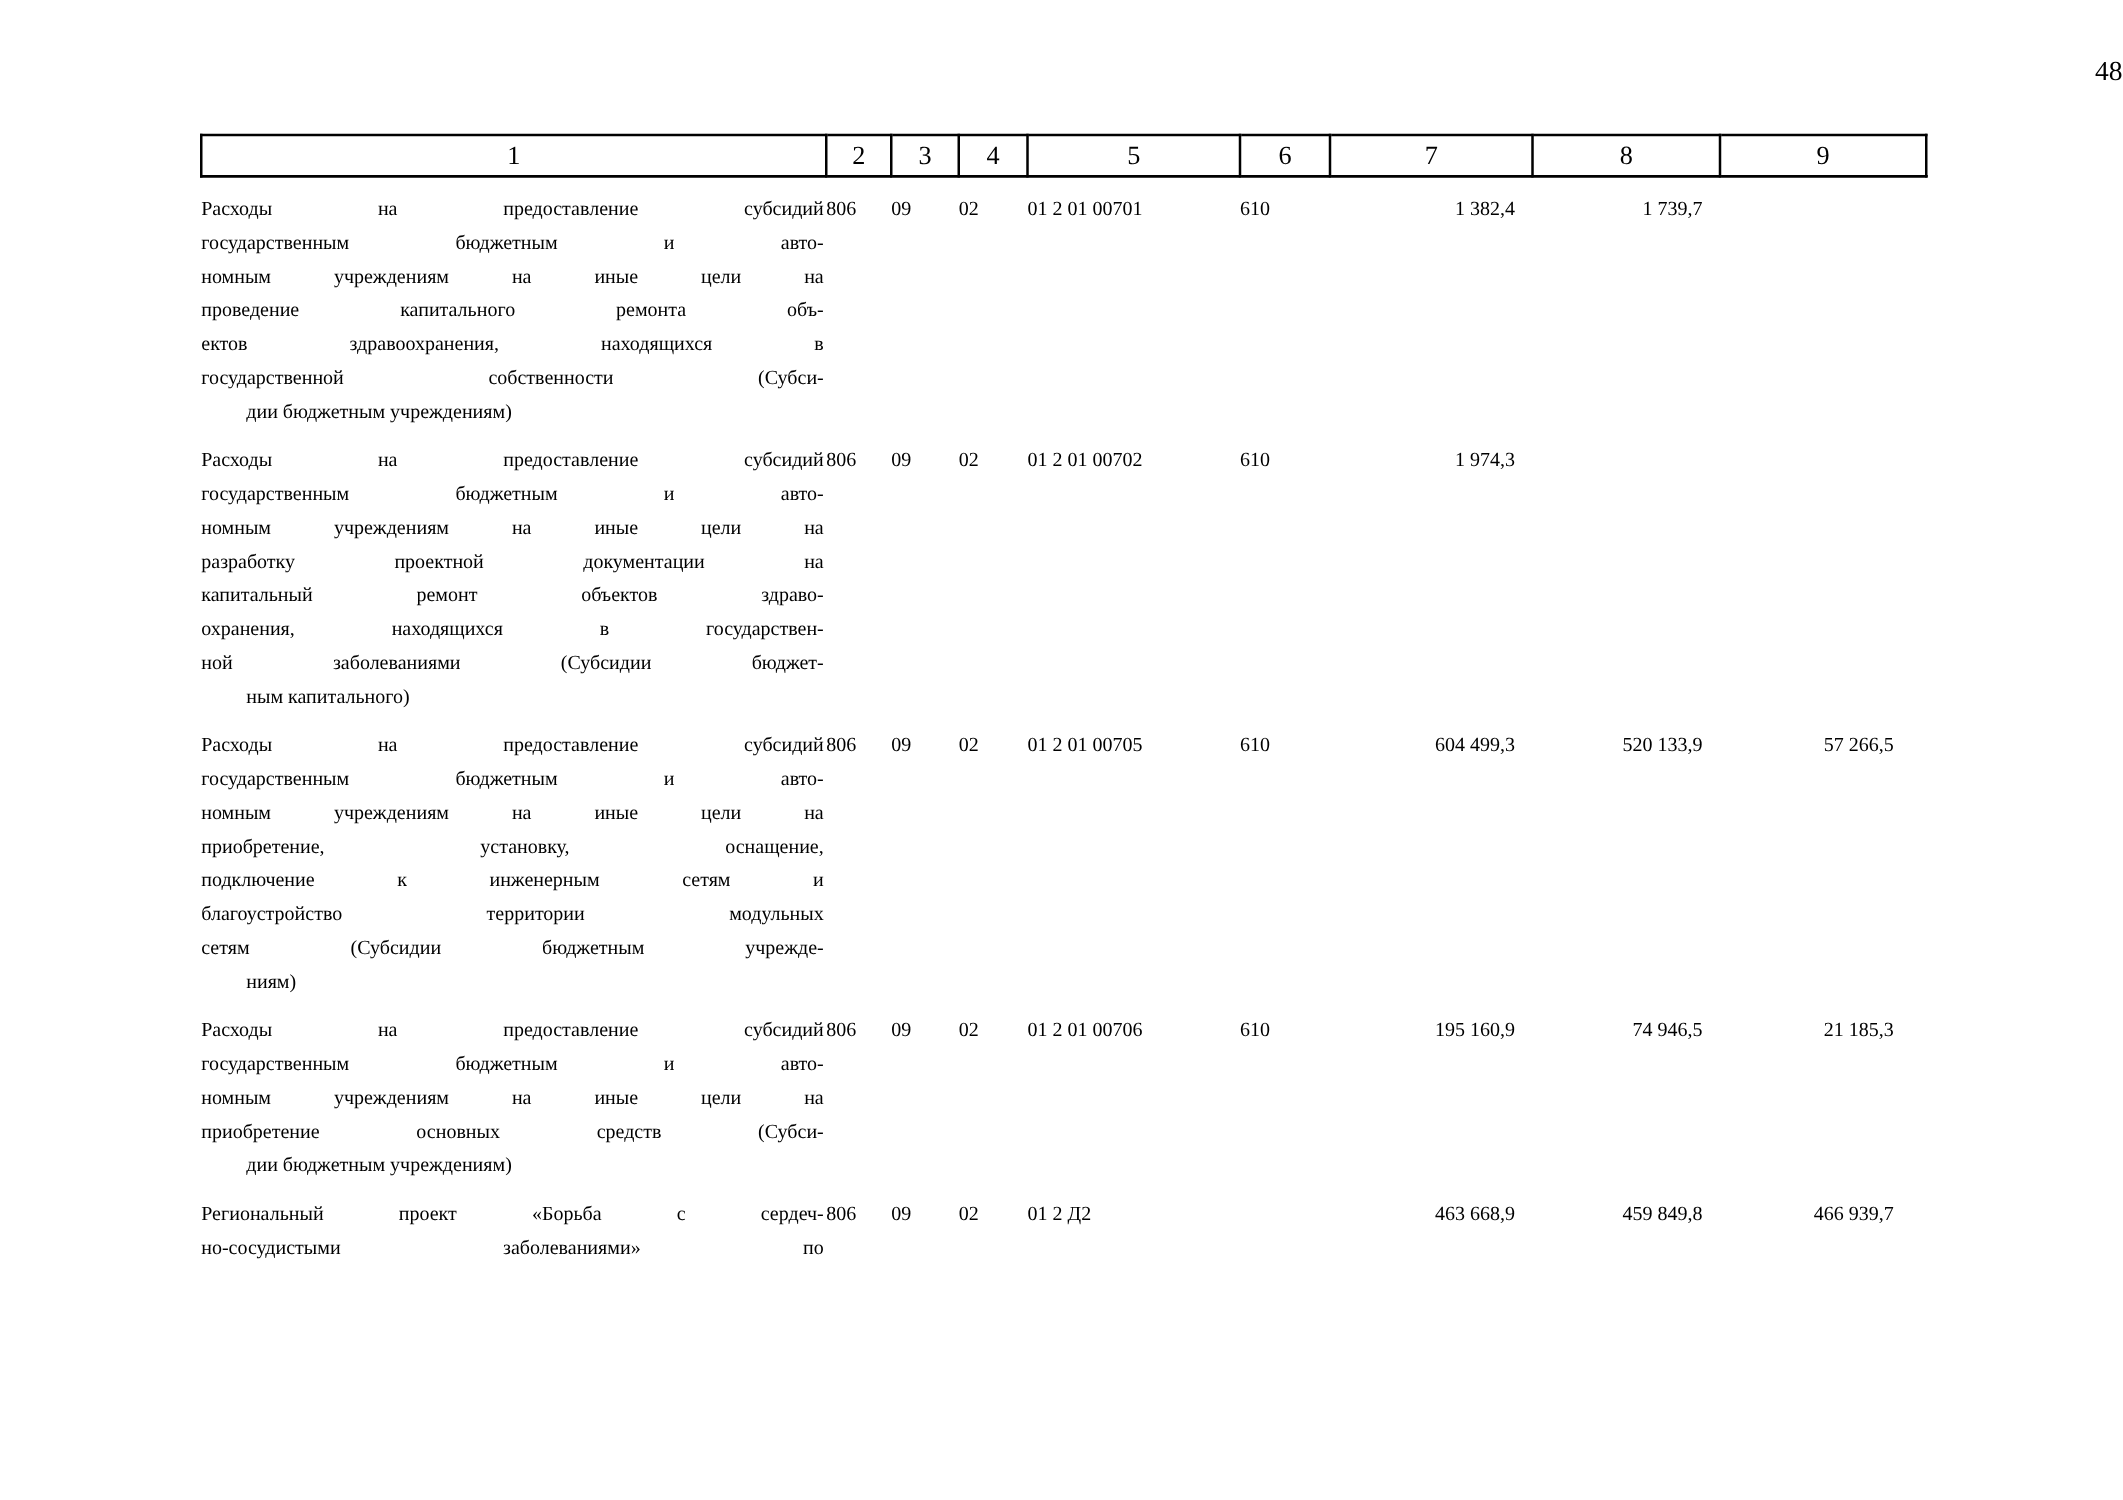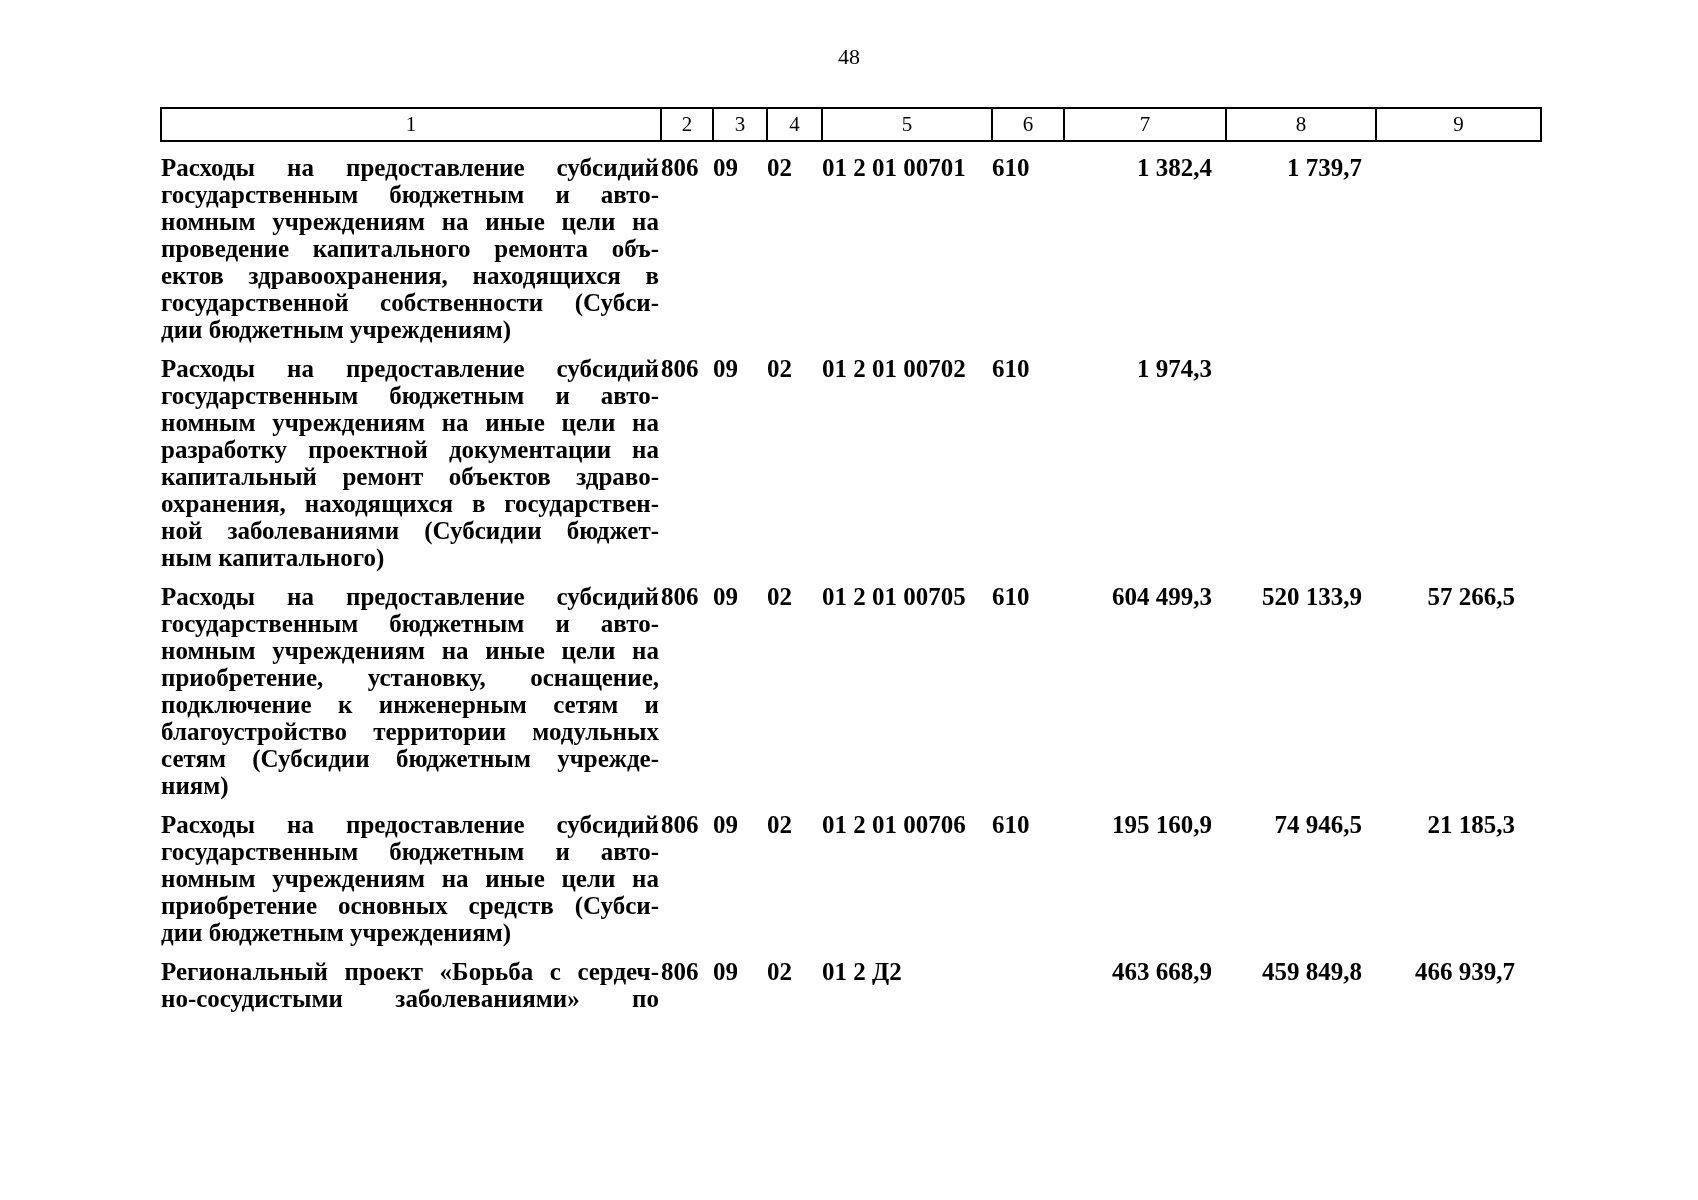--- a/index.html
+++ b/index.html
@@ -14,21 +14,21 @@
     background: #ffffff;
     color: #000000;
     font-family: "Liberation Serif", serif;
     overflow: hidden;
   }
   .page-number {
     position: absolute;
     top: 44px;
     left: 0;
     width: 1698px;
-    text-align: center;
+    text-align: right;
     font-size: 22px;
   }
   table.budget-table {
     position: absolute;
     left: 160px;
     top: 107px;
     width: 1380px;
     border-collapse: collapse;
     table-layout: fixed;
     font-size: 21px;
@@ -37,34 +37,34 @@
     border: 2px solid #000000;
     font-weight: normal;
     text-align: center;
     padding: 3px 0;
     font-size: 21px;
   }
   tbody td {
     vertical-align: top;
     padding: 12px 0 0 0;
     line-height: 27px;
-    font-size: 25px;
-    font-weight: bold;
+    font-size: 16px;
   }
   td.text-cell {
     padding-right: 2px;
   }
   .jline {
     text-align: justify;
     text-align-last: justify;
     white-space: normal;
   }
   .jline.last {
     text-align: justify;
     text-align-last: left;
+    margin-left: 36px;
   }
   td.center {
     white-space: nowrap;
   }
   td.num {
     text-align: right;
     padding-right: 14px;
     white-space: nowrap;
   }
   td.num-last {

